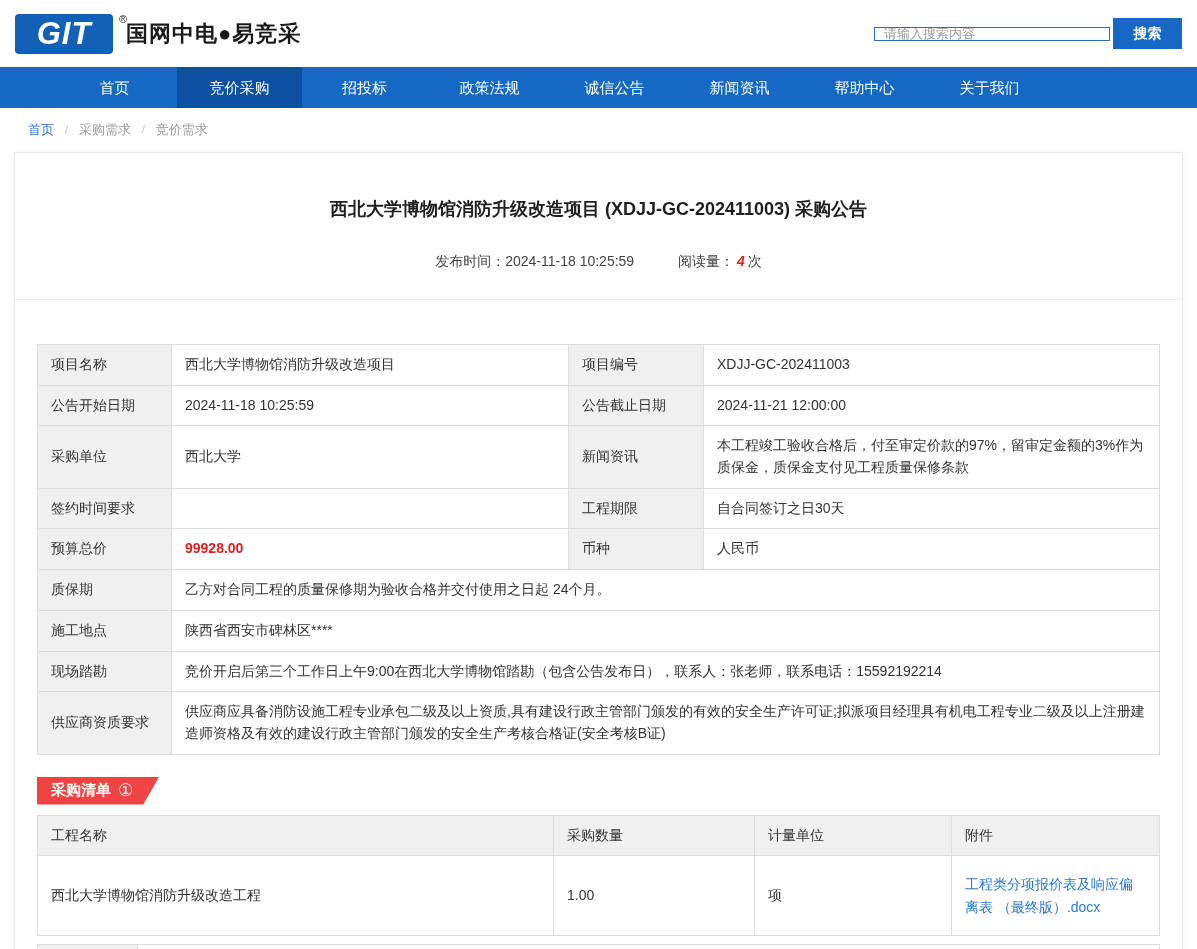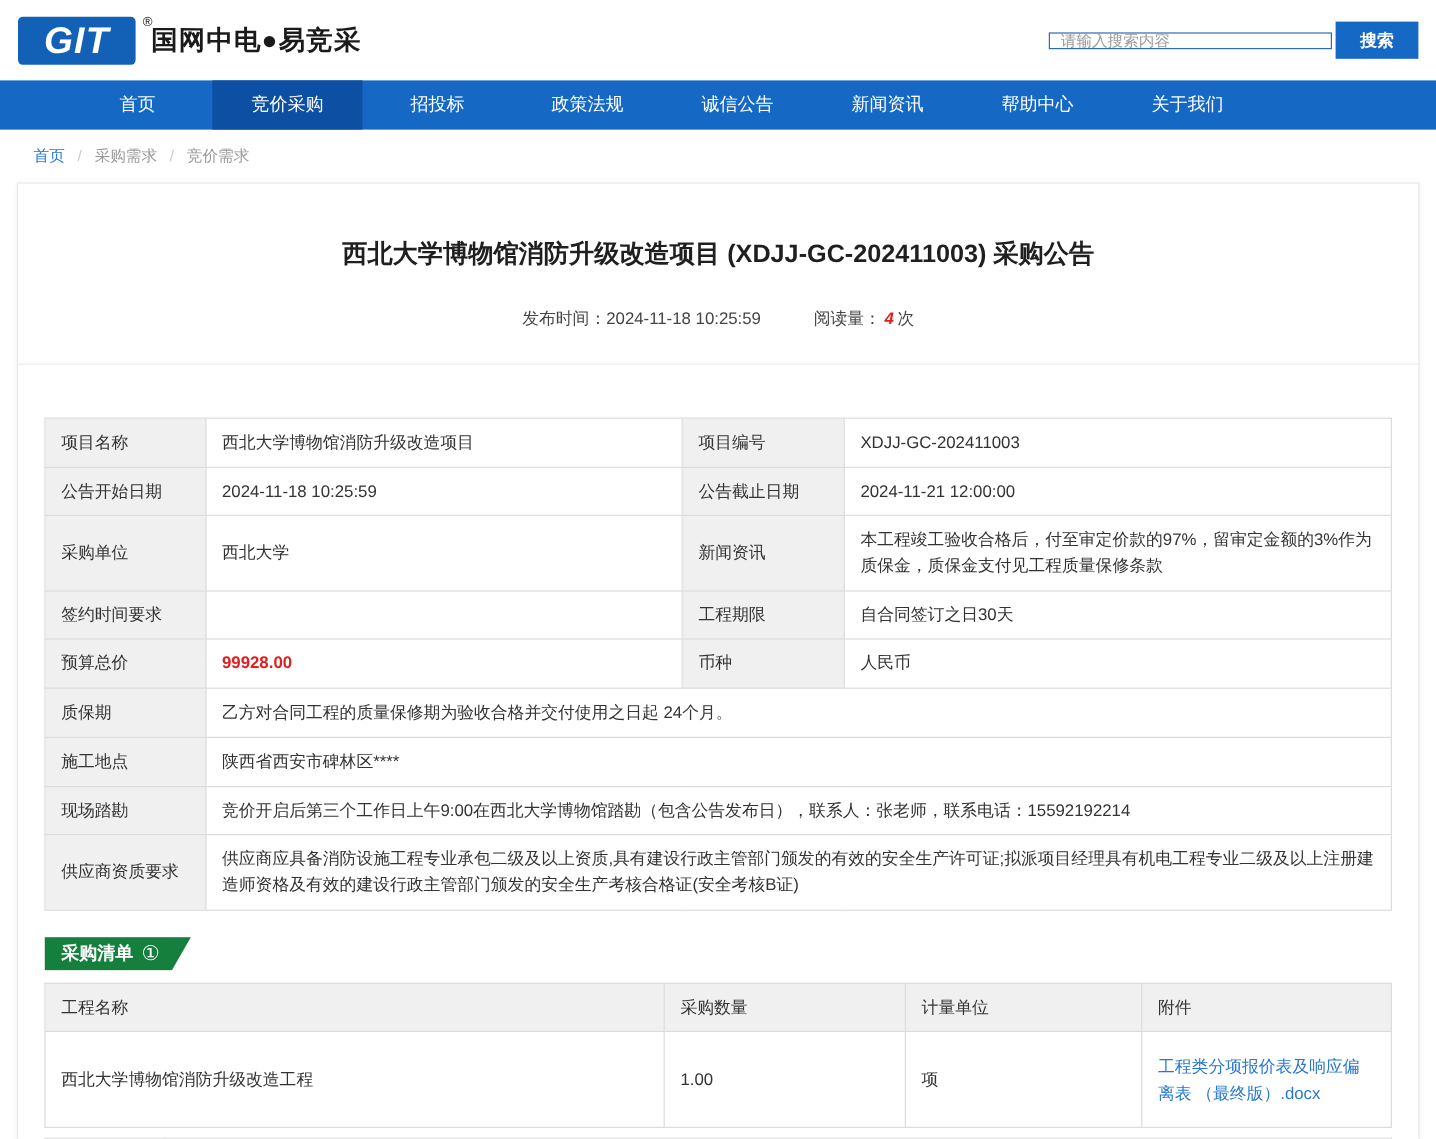--- a/index.html
+++ b/index.html
@@ -82,21 +82,21 @@
   .card {
     margin: 3px 14px 0 14px;
     border: 1px solid #e7e7e7;
     box-shadow: 0 1px 5px rgba(0,0,0,0.05);
     background: #fff;
     padding: 44px 22px 30px 22px;
     min-height: 790px;
   }
   .page-title {
     text-align: center;
-    font-size: 21px; font-weight: bold; color: #1f1f1f;
+    font-size: 18px; font-weight: bold; color: #1f1f1f;
     margin-bottom: 32px;
   }
   .meta-wrap {
     margin: 0 -22px;
     border-bottom: 1px solid #ededed;
     padding-bottom: 28px;
   }
   .meta-row { text-align: center; font-size: 14px; color: #444; }
   .meta-item { margin: 0 20px; }
   .views-num { color: #e02020; font-style: italic; font-weight: bold; margin: 0 3px; }
@@ -105,21 +105,21 @@
   table { width: 100%; border-collapse: collapse; font-size: 14px; color: #333; }
   td { border: 1px solid #dcdcdc; padding: 9px 13px; line-height: 1.55; vertical-align: middle; text-align: left; }
   .lbl { background: #f0f0f0; font-weight: normal; color: #333; }
   .info-table { margin-top: 44px; }
   .red { color: #e02020; font-weight: bold; }
 
   
   .ribbon-row { margin-top: 22px; }
   .ribbon-tag {
     display: inline-flex; align-items: center; gap: 7px;
-    background: #15803d; color: #fff;
+    background: #ef4444; color: #fff;
     height: 28px; padding: 0 26px 0 14px;
     font-size: 15px; font-weight: bold;
     clip-path: polygon(0 0, 100% 0, calc(100% - 16px) 100%, 0 100%);
     justify-content: flex-end;
   }
   .ribbon-badge { font-weight: normal; font-size: 17px; line-height: 1; }
 
   
   .list-table { margin-top: 10px; }
   .list-table td.data { padding-top: 17px; padding-bottom: 17px; vertical-align: middle; }

